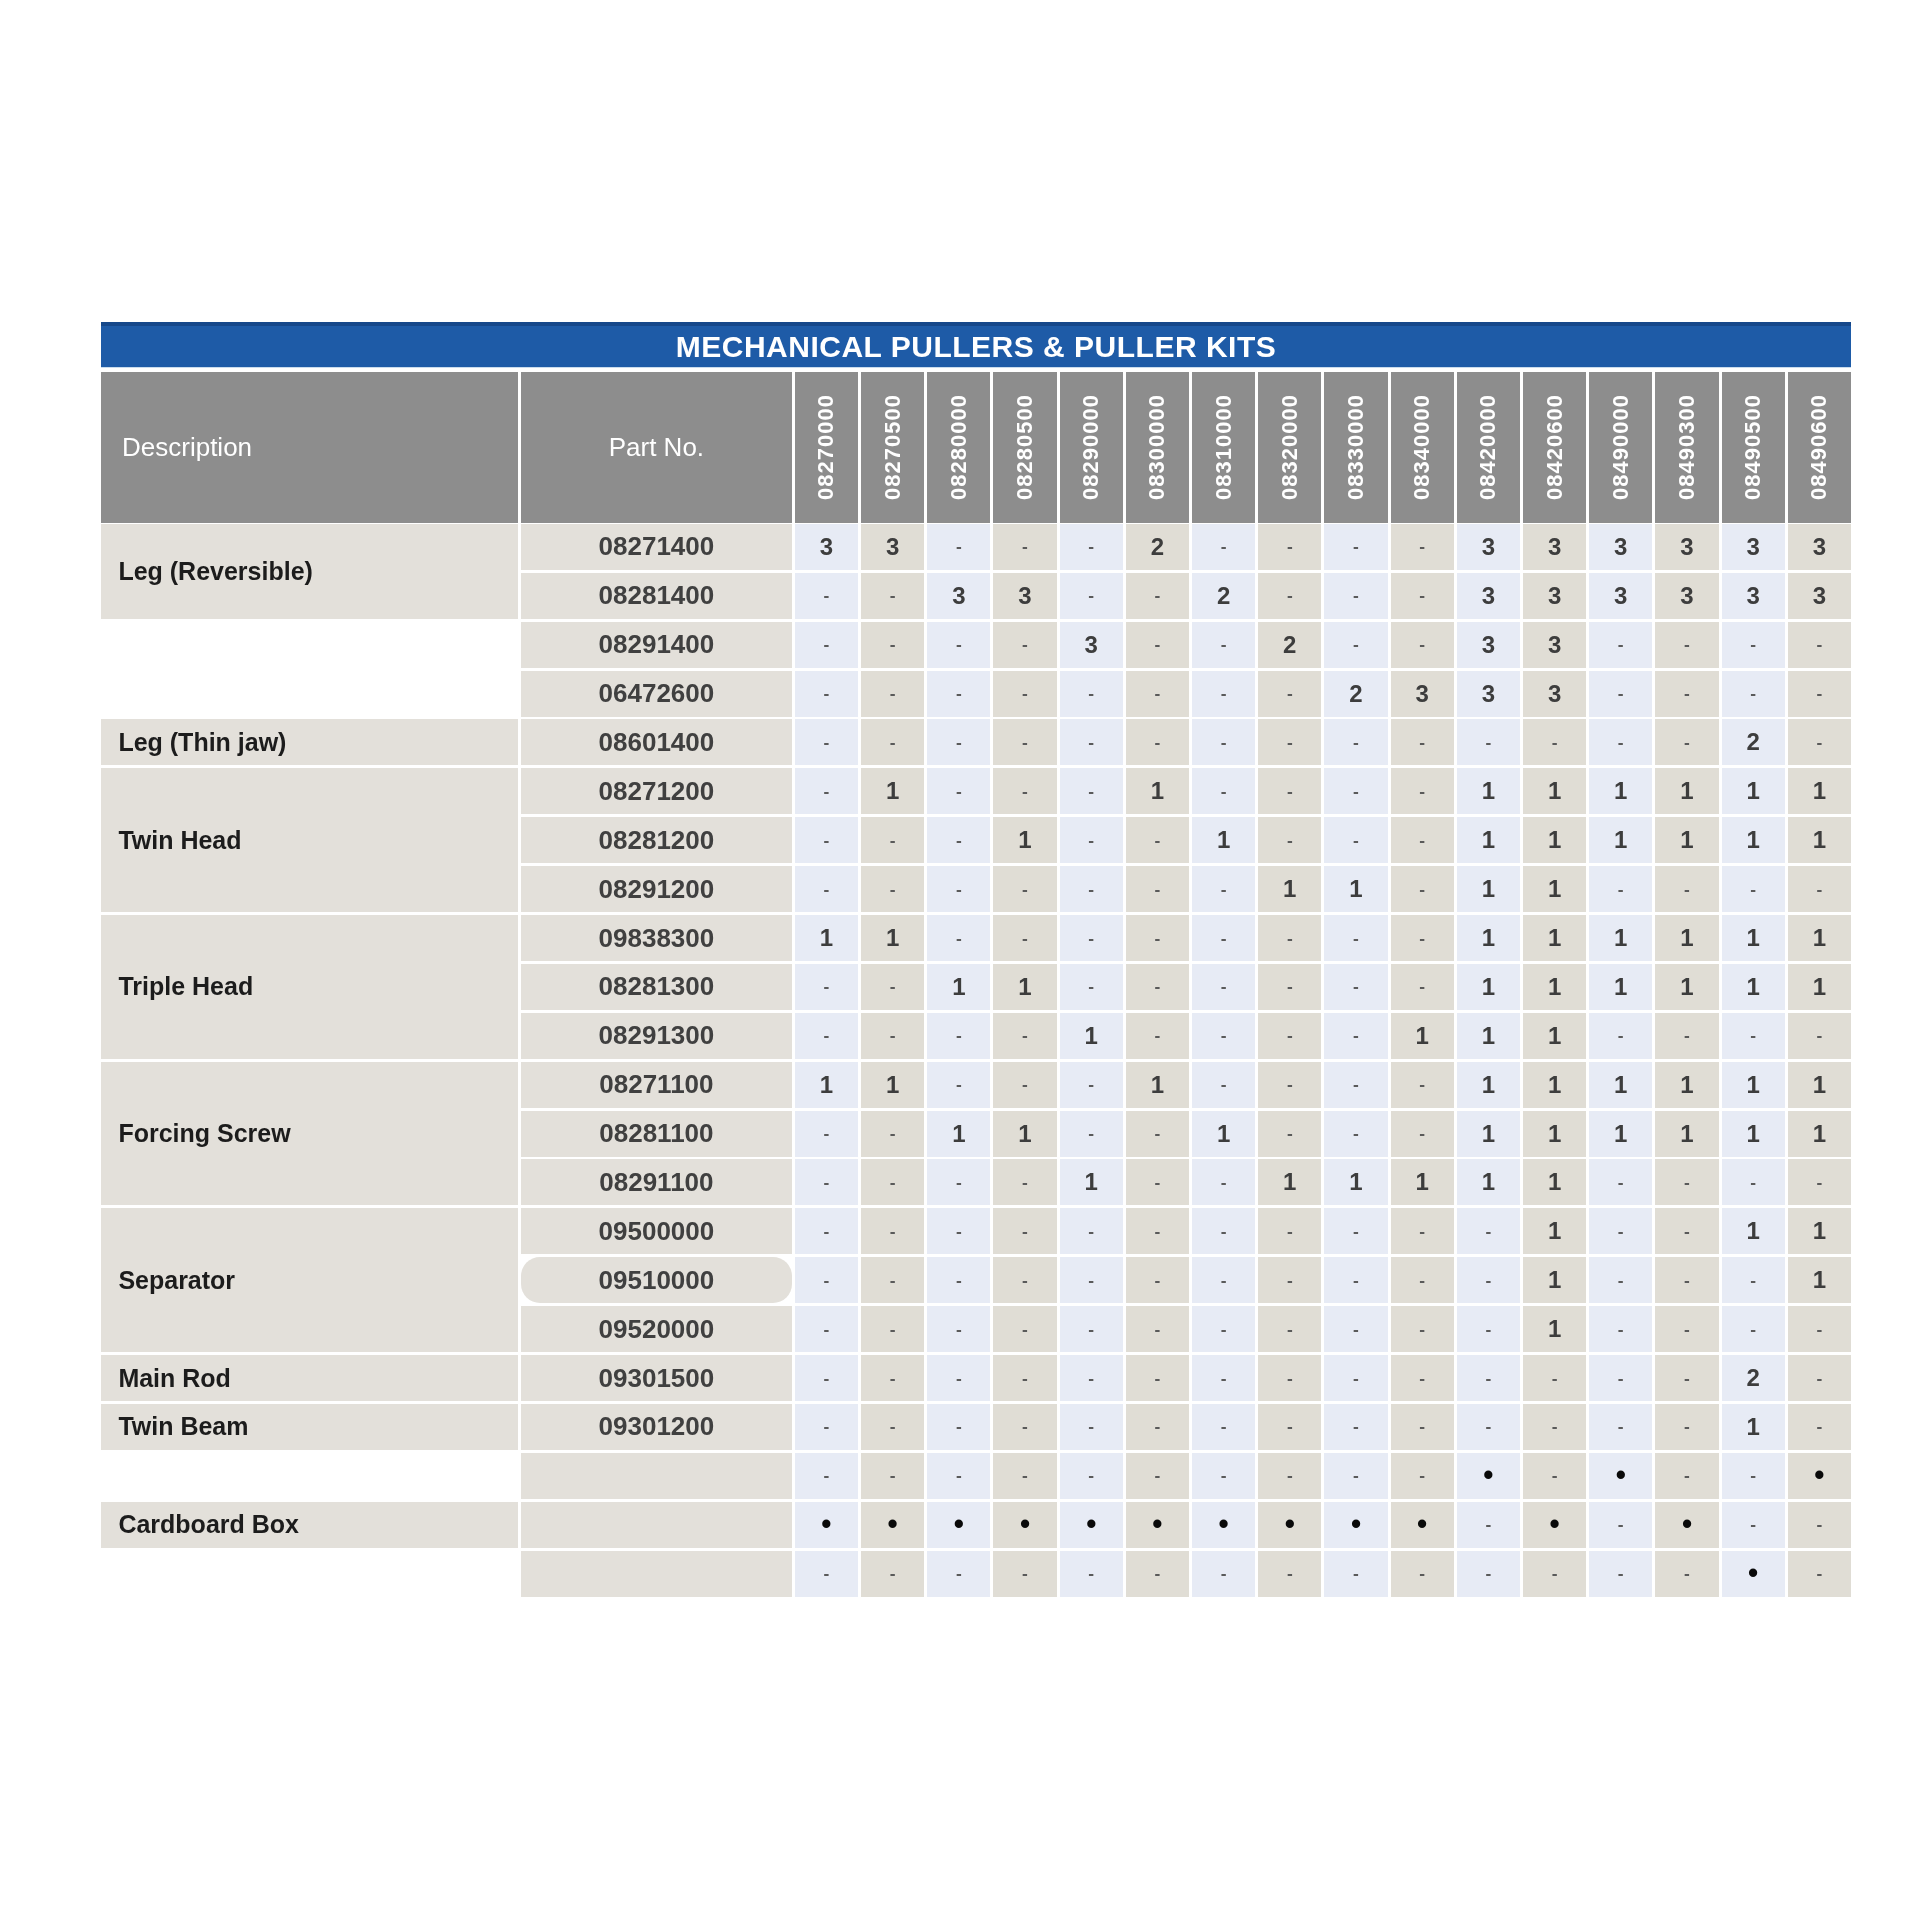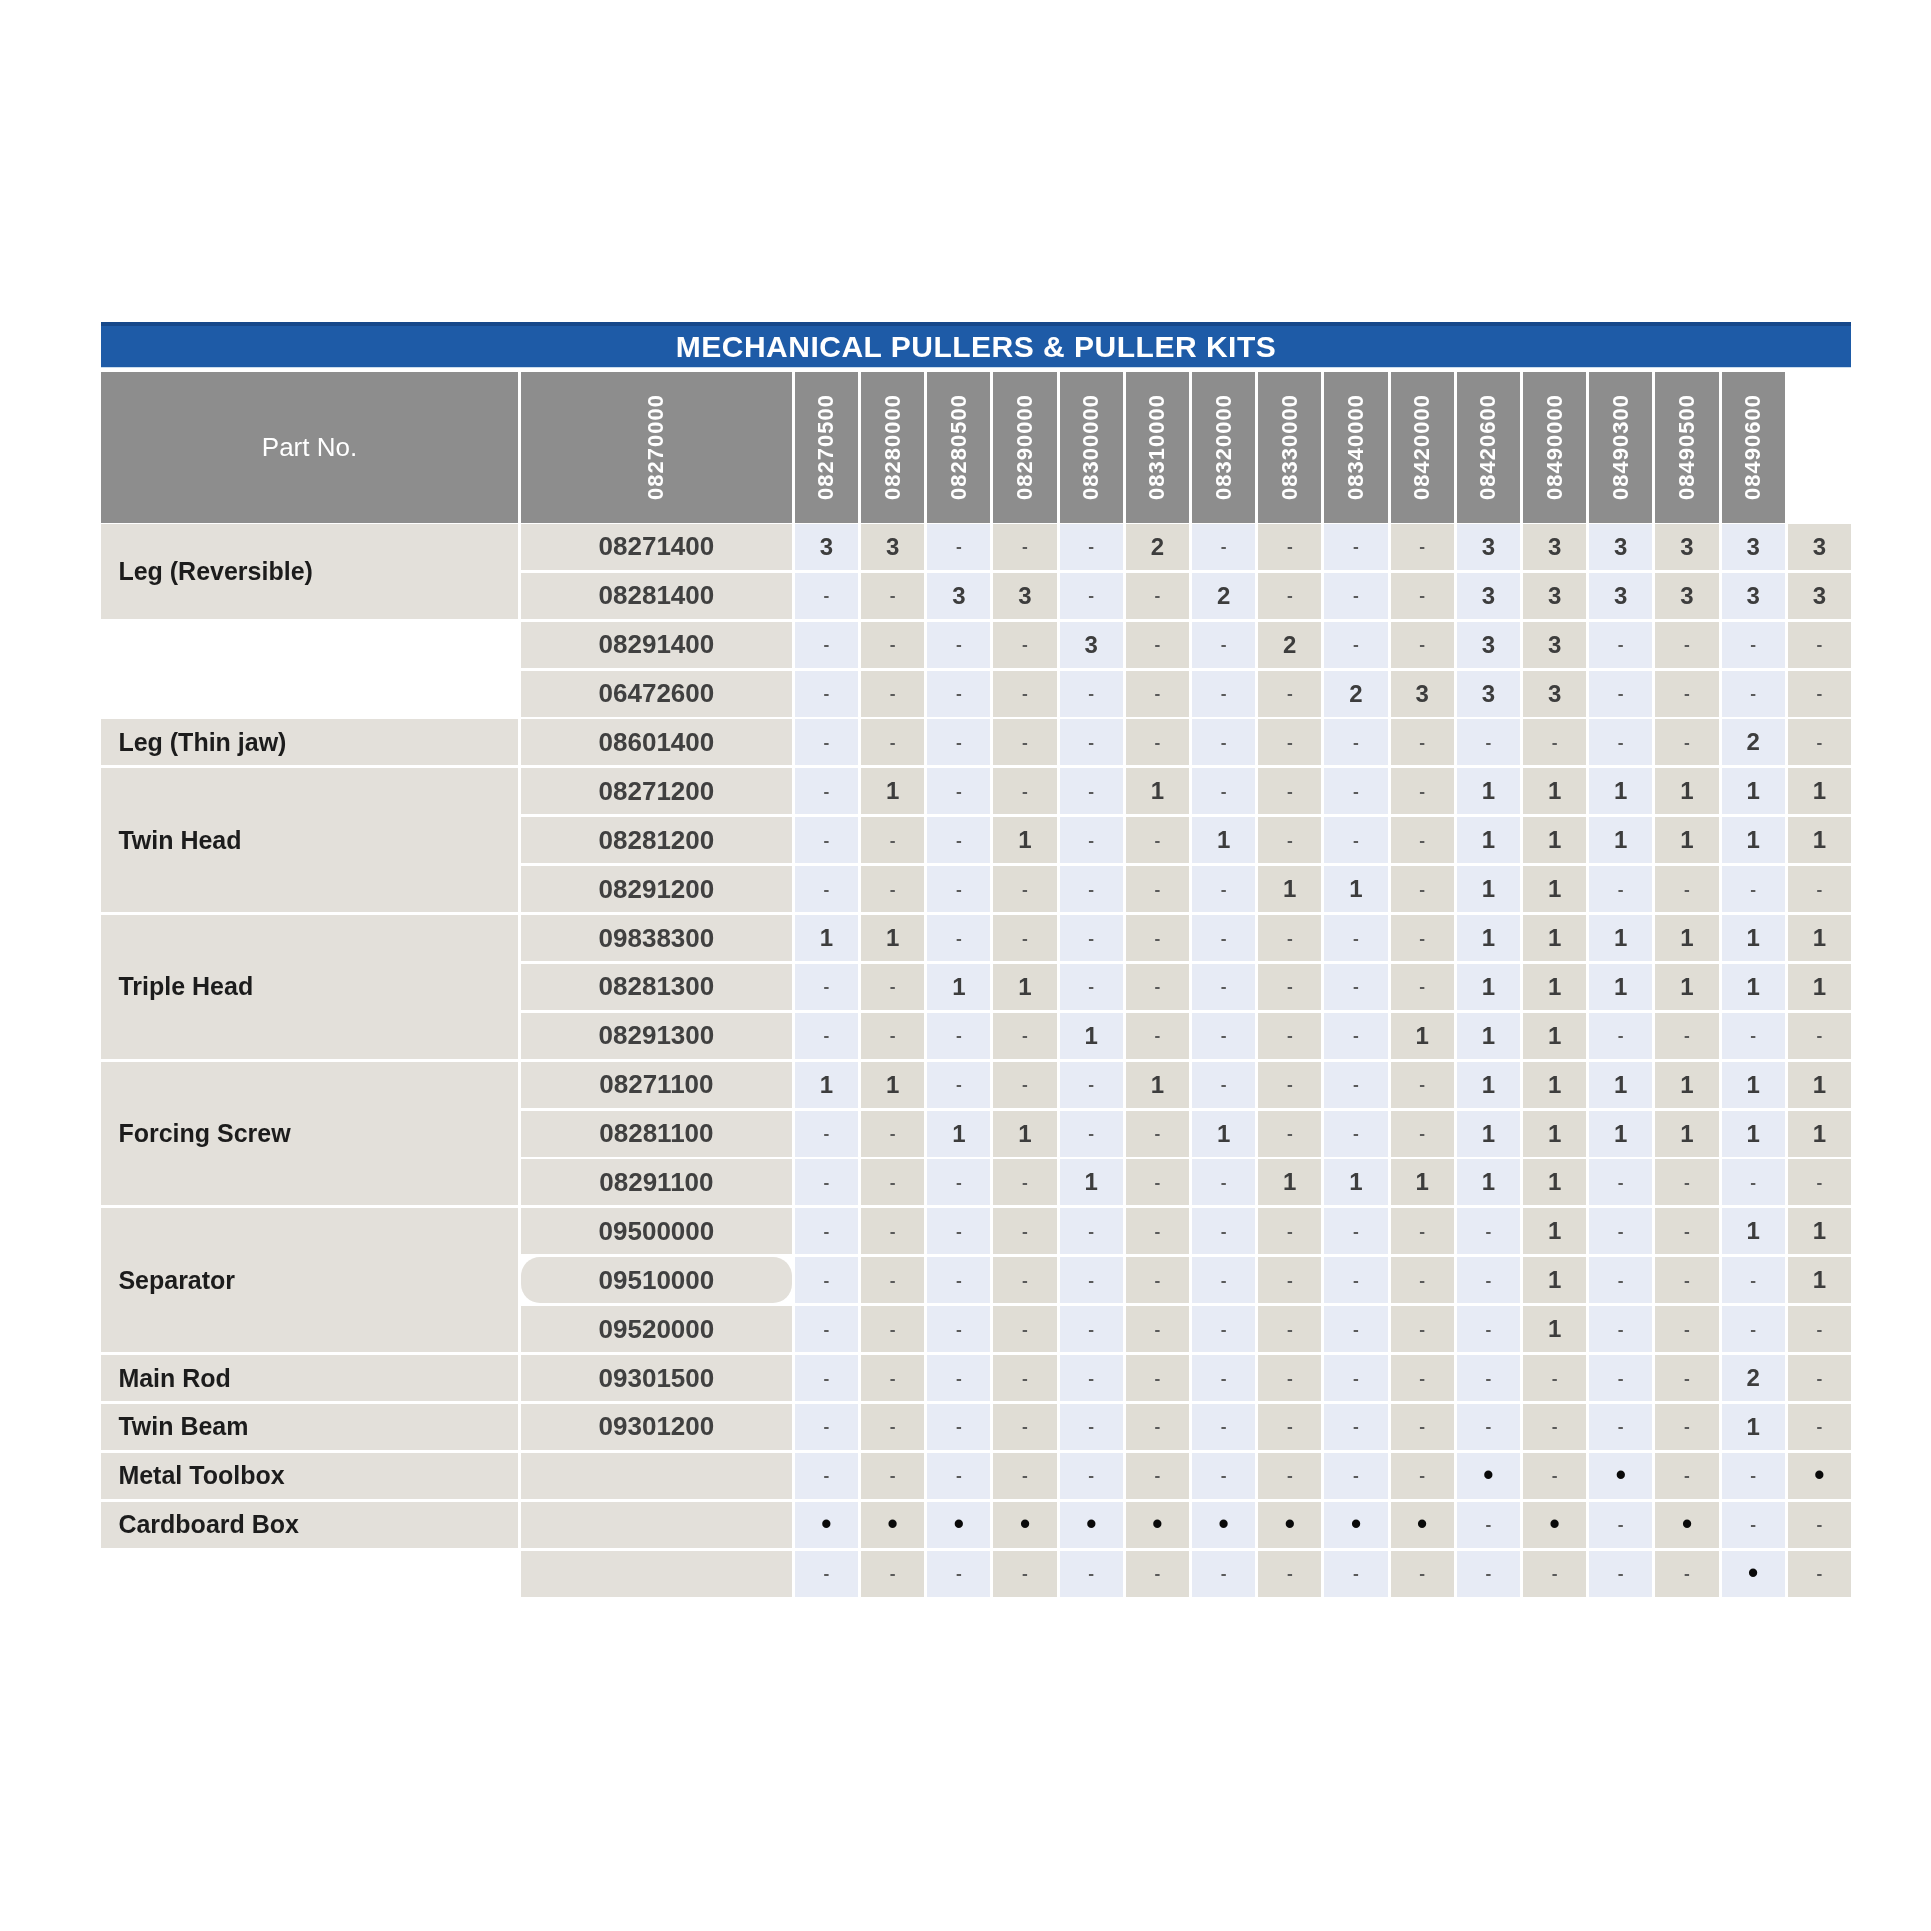--- a/index.html
+++ b/index.html
@@ -99,20 +99,21 @@
   .val-cell.dash   { font-size: 17.4px; color: #5a5a5a; }
   .val-cell.bullet { font-size: 29px; color: #0a0a0a; }
 </style>
 </head>
 <body>
 
 <div class="table-wrap">
   <div class="title">MECHANICAL PULLERS &amp; PULLER KITS</div>
 
   <div class="grid header-grid">
+    <div class="cell hdr hdr-desc">Description</div>
     <div class="cell hdr hdr-part">Part No.</div>
 
   <div class="cell hdr">
         <span class="vert">08270000</span>
       </div>
       <div class="cell hdr">
         <span class="vert">08270500</span>
       </div>
       <div class="cell hdr">
         <span class="vert">08280000</span>
@@ -484,21 +485,20 @@
       <div class="cell val-cell colodd dash" style="grid-area: 19 / 9;">-</div>
       <div class="cell val-cell coleven dash" style="grid-area: 19 / 10;">-</div>
       <div class="cell val-cell colodd dash" style="grid-area: 19 / 11;">-</div>
       <div class="cell val-cell coleven dash" style="grid-area: 19 / 12;">-</div>
       <div class="cell val-cell colodd dash" style="grid-area: 19 / 13;">-</div>
       <div class="cell val-cell coleven dash" style="grid-area: 19 / 14;">-</div>
       <div class="cell val-cell colodd dash" style="grid-area: 19 / 15;">-</div>
       <div class="cell val-cell coleven dash" style="grid-area: 19 / 16;">-</div>
       <div class="cell val-cell colodd" style="grid-area: 19 / 17;">1</div>
       <div class="cell val-cell coleven dash" style="grid-area: 19 / 18;">-</div>
-      <div class="cell desc-cell" style="grid-area: 20 / 1 / span 1;">Metal Toolbox</div>
       <div class="cell part-cell" style="grid-area: 20 / 2;"></div>
       <div class="cell val-cell colodd dash" style="grid-area: 20 / 3;">-</div>
       <div class="cell val-cell coleven dash" style="grid-area: 20 / 4;">-</div>
       <div class="cell val-cell colodd dash" style="grid-area: 20 / 5;">-</div>
       <div class="cell val-cell coleven dash" style="grid-area: 20 / 6;">-</div>
       <div class="cell val-cell colodd dash" style="grid-area: 20 / 7;">-</div>
       <div class="cell val-cell coleven dash" style="grid-area: 20 / 8;">-</div>
       <div class="cell val-cell colodd dash" style="grid-area: 20 / 9;">-</div>
       <div class="cell val-cell coleven dash" style="grid-area: 20 / 10;">-</div>
       <div class="cell val-cell colodd dash" style="grid-area: 20 / 11;">-</div>

